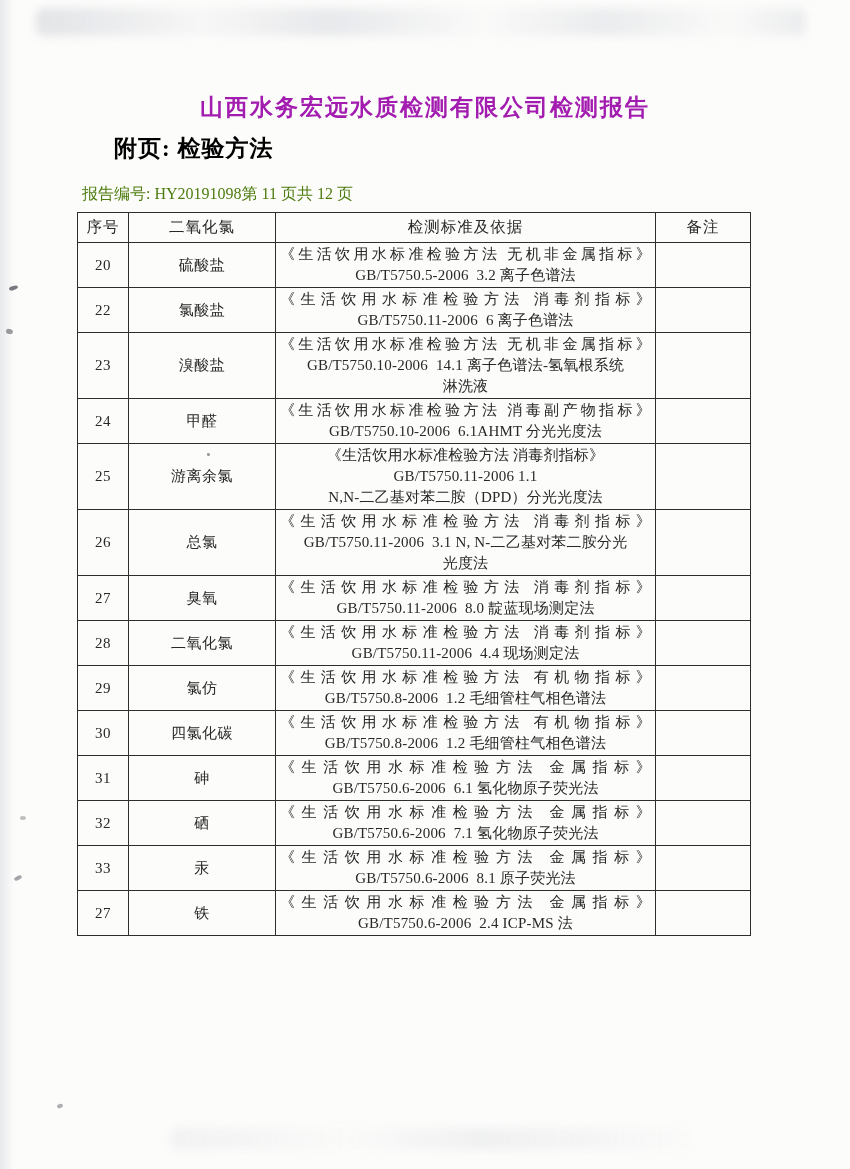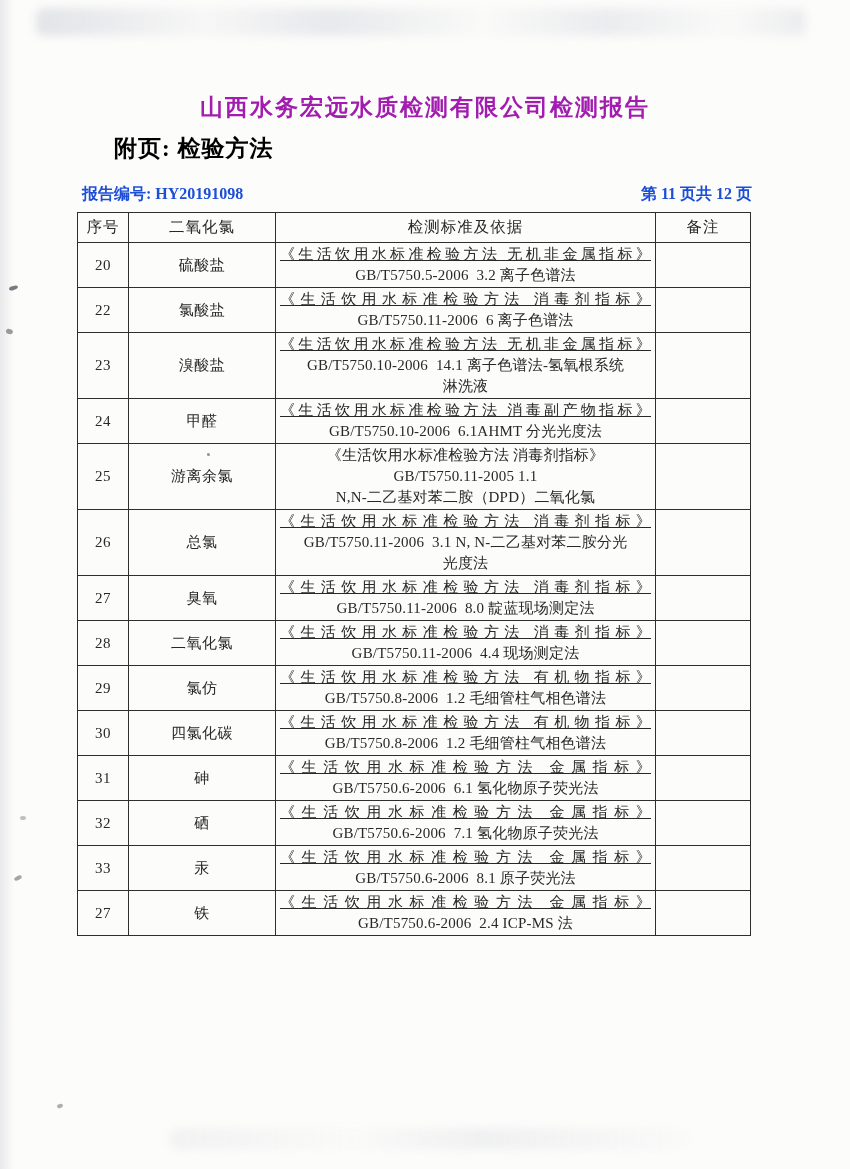--- a/index.html
+++ b/index.html
@@ -48,22 +48,22 @@
     position:absolute;top:92px;left:0;width:850px;
     text-align:center;font-size:23px;font-weight:700;
     letter-spacing:2px;color:#a21caf;
   }
   .section-label{
     position:absolute;top:133px;left:66px;
     font-size:23px;font-weight:700;color:#000000;letter-spacing:1px;margin-left:48px;
   }
   .meta-row{
     position:absolute;top:184px;left:82px;width:670px;
-    display:flex;justify-content:space-between;align-items:baseline;
-    font-size:16px;font-weight:700;color:#1d4ed8;
+    display:flex;align-items:baseline;
+    font-size:16px;font-weight:400;color:#4d7c0f;
   }
   table.methods{
     position:absolute;top:212px;left:77px;width:673px;
     border-collapse:collapse;table-layout:fixed;
     font-size:15px;color:#282828;
   }
   table.methods col.c-no{width:51px;}
   table.methods col.c-item{width:147px;}
   table.methods col.c-std{width:380px;}
   table.methods col.c-remark{width:95px;}
@@ -77,21 +77,21 @@
   table.methods th{font-weight:400;font-size:15.5px;letter-spacing:1px;}
   tr.r2{height:44px;}
   tr.r3{height:65px;}
   td.no-cell,td.item-cell{text-align:center;letter-spacing:.5px;}
   td.std-cell{padding:1px 7px;}
   .mline{
     line-height:21px;white-space:pre-wrap;
     letter-spacing:.2px;
     text-align:center;
   }
-  .jline{text-align:justify;text-align-last:justify;text-decoration:underline;}
+  .jline{text-align:justify;text-align-last:justify;}
   .cline{text-align:center;text-align-last:center;}
 </style>
 </head>
 <body>
 
 <div class="page">
 
   <div class="smudge-top"></div>
   <div class="smudge-bottom"></div>
   <div class="edge-left"></div>
@@ -162,22 +162,22 @@
             <div class="mline jline">《生活饮用水标准检验方法 消毒副产物指标》</div>
             <div class="mline ">GB/T5750.10-2006  6.1AHMT 分光光度法</div>
           </td>
           <td></td>
         </tr>
         <tr class="r3">
           <td class="no-cell">25</td>
           <td class="item-cell">游离余氯</td>
           <td class="std-cell">
             <div class="mline cline">《生活饮用水标准检验方法 消毒剂指标》</div>
-            <div class="mline cline">GB/T5750.11-2005 1.1</div>
-            <div class="mline cline">N,N-二乙基对苯二胺（DPD）二氧化氯</div>
+            <div class="mline cline">GB/T5750.11-2006 1.1</div>
+            <div class="mline cline">N,N-二乙基对苯二胺（DPD）分光光度法</div>
           </td>
           <td></td>
         </tr>
         <tr class="r3">
           <td class="no-cell">26</td>
           <td class="item-cell">总氯</td>
           <td class="std-cell">
             <div class="mline jline">《生活饮用水标准检验方法 消毒剂指标》</div>
             <div class="mline ">GB/T5750.11-2006  3.1 N, N-二乙基对苯二胺分光</div>
             <div class="mline ">光度法</div>

